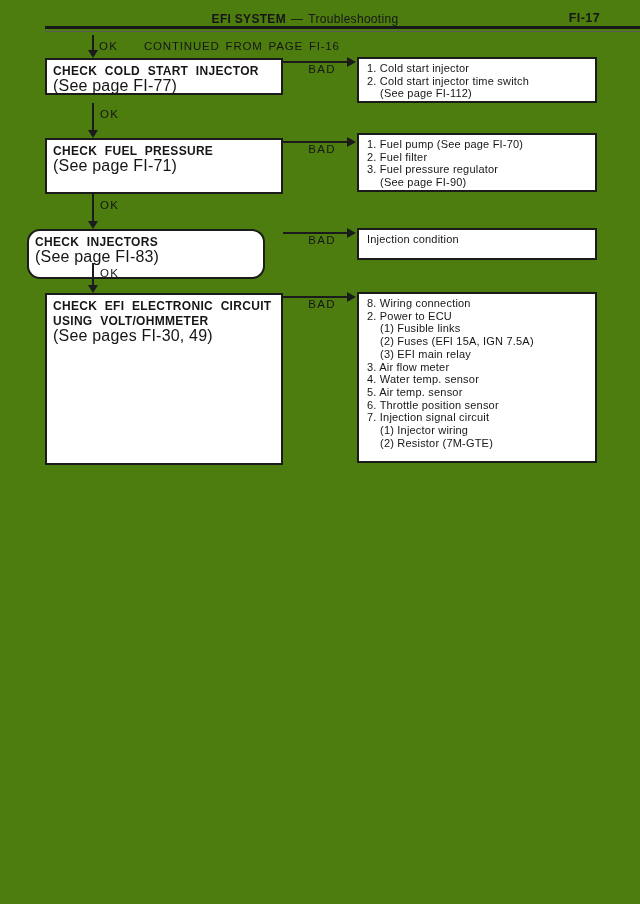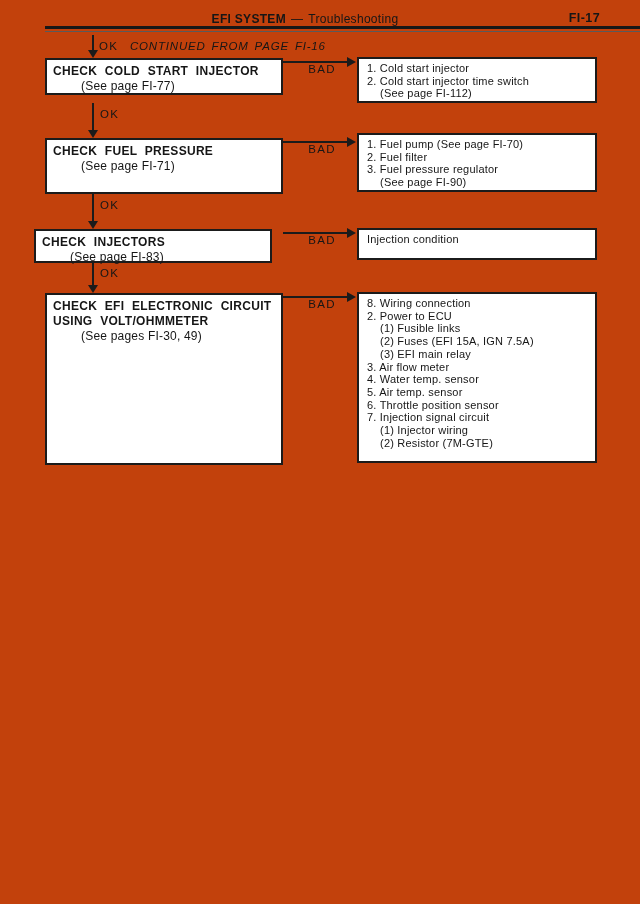--- a/index.html
+++ b/index.html
@@ -1,18 +1,18 @@
 <!DOCTYPE html>
 <html><head>
 <meta charset="utf-8">
 <style>
   * { margin:0; padding:0; box-sizing:border-box; }
   html,body { background:#e8e8e8; }
   .page {
-    position:relative; width:640px; height:904px; background:#c2410c;
+    position:relative; width:640px; height:904px; background:#4d7c0f;
     font-family:"Liberation Sans","DejaVu Sans",sans-serif; color:#161616;
     overflow:hidden;
   }
   
   .header-title {
     position:absolute; top:12px; left:0; right:30px; text-align:center;
     font-size:12px; letter-spacing:.3px; white-space:nowrap;
   }
   .ht-bold { font-weight:bold; }
   .ht-dash { margin:0 5px; }
@@ -37,21 +37,21 @@
     border-left:9px solid #1b1b1b;
   }
   .box {
     position:absolute; border:2px solid #1b1b1b; background:#fff;
   }
   .check-box { padding:4px 6px 0 6px; }
   .check-title {
     font-size:12px; font-weight:bold; line-height:15px;
     letter-spacing:.3px; word-spacing:4px;
   }
-  .check-sub { font-size:12px; line-height:14px; letter-spacing:.2px;margin-left:28px; }
+  .check-sub { font-size:16px; line-height:14px; letter-spacing:.2px; }
   .result-box { padding:3px 4px 0 8px; }
   .result-line {
     font-size:11px; line-height:12.7px; white-space:pre; letter-spacing:.2px;
   }
   .flow-lbl {
     position:absolute; font-size:11.5px; letter-spacing:1.3px; color:#161616;
   }
   .bad-lbl { width:44px; text-align:center; }
   .cont-text {
     position:absolute; font-size:11.5px; letter-spacing:.8px; word-spacing:2px;
@@ -65,21 +65,21 @@
   <div class="header-title">
     <span class="ht-bold">EFI SYSTEM</span><span class="ht-dash">—</span><span>Troubleshooting</span>
   </div>
   <div class="page-num">FI-17</div>
   <div class="rule-thick"></div>
   <div class="rule-thin"></div>
 
   <div class="vline" style="left:92px; top:35px; height:16px;"></div>
   <div class="ah-down" style="left:88px; top:50px;"></div>
   <div class="flow-lbl" style="left:99px; top:40px;">OK</div>
-  <div class="cont-text" style="left:130px; top:40px;font-style:italic;">CONTINUED FROM PAGE FI-16</div>
+  <div class="cont-text" style="left:144px; top:40px;">CONTINUED FROM PAGE FI-16</div>
 
   <div class="box check-box" style="left:45px; top:58px; width:238px; height:37px;">
     <div class="check-title">CHECK COLD START INJECTOR</div>
     <div class="check-sub">(See page FI-77)</div>
   </div>
   <div class="hline" style="left:283px; top:61px; width:65px;"></div>
   <div class="ah-right" style="left:347px; top:57px;"></div>
   <div class="flow-lbl bad-lbl" style="left:300px; top:63px;">BAD</div>
   <div class="box result-box" style="left:357px; top:57px; width:240px; height:46px;">
     <div class="result-line">1. Cold start injector</div>
@@ -100,21 +100,21 @@
   <div class="box result-box" style="left:357px; top:133px; width:240px; height:59px;">
     <div class="result-line">1. Fuel pump (See page FI-70)</div>
     <div class="result-line">2. Fuel filter</div>
     <div class="result-line">3. Fuel pressure regulator</div>
     <div class="result-line">    (See page FI-90)</div>
   </div>
   <div class="vline" style="left:92px; top:194px; height:27px;"></div>
   <div class="ah-down" style="left:88px; top:221px;"></div>
   <div class="flow-lbl" style="left:100px; top:199px;">OK</div>
 
-  <div class="box check-box" style="left:34px; top:229px; width:238px; height:34px;">
+  <div class="box check-box" style="left:27px; top:229px; width:238px; height:50px;border-radius:13px;">
     <div class="check-title">CHECK INJECTORS</div>
     <div class="check-sub">(See page FI-83)</div>
   </div>
   <div class="hline" style="left:283px; top:232px; width:65px;"></div>
   <div class="ah-right" style="left:347px; top:228px;"></div>
   <div class="flow-lbl bad-lbl" style="left:300px; top:234px;">BAD</div>
   <div class="box result-box" style="left:357px; top:228px; width:240px; height:32px;">
     <div class="result-line">Injection condition</div>
   </div>
   <div class="vline" style="left:92px; top:263px; height:22px;"></div>

